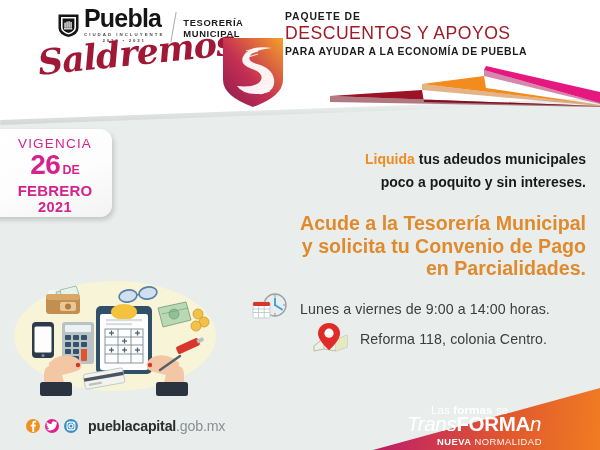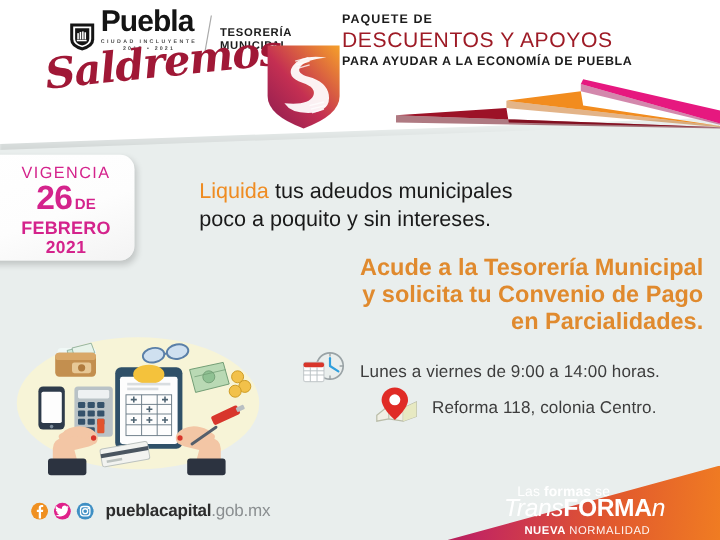--- a/index.html
+++ b/index.html
@@ -19,21 +19,21 @@
   }
   .header-shadow{
     position:absolute;left:0;top:0;width:600px;height:132px;z-index:0;
     background:linear-gradient(180deg,rgba(0,0,0,0) 80%,rgba(0,0,0,.13) 100%);
     -webkit-clip-path:polygon(0 0,600px 0,600px 103px,0 125px);
     clip-path:polygon(0 0,600px 0,600px 103px,0 125px);
     filter:blur(1px);
   }
 
   
-  .brandrow{position:absolute;left:57px;top:6px;z-index:6;display:flex;align-items:flex-end;}
+  .brandrow{position:absolute;left:57px;top:6px;z-index:6;display:flex;align-items:center;}
   .shieldmark{width:23px;height:25px;margin-right:4px;margin-top:2px;}
   .puebla-word{font-weight:bold;font-size:25px;line-height:25px;color:#141414;letter-spacing:-.8px;}
   .puebla-sub{font-size:4.4px;letter-spacing:2.0px;color:#4a4a4a;text-align:center;font-weight:bold;margin-top:1px;}
   .puebla-sub2{font-size:4.4px;letter-spacing:1.8px;color:#4a4a4a;text-align:center;font-weight:bold;margin-top:1px;}
   .divbar{width:1px;height:30px;background:#aaa;margin:4px 9px 0 9px;transform:skewX(-10deg);}
   .tesoreria{font-weight:bold;font-size:9.4px;line-height:11px;color:#1b1b1b;letter-spacing:.6px;margin-top:6px;}
 
   
   .lockup{position:absolute;left:30px;top:42px;z-index:6;width:250px;height:68px;}
   .saldremos{
@@ -68,22 +68,22 @@
   }
   .vig-inner{padding-left:16px;}
   .vig-title{font-size:13.5px;letter-spacing:1.2px;color:#d4238c;margin-top:7px;font-weight:normal;}
   .vig-day-row{margin-top:1px;line-height:25px;}
   .vig-day{font-size:28px;font-weight:bold;color:#d4238c;letter-spacing:-.5px;}
   .vig-de{font-size:12.5px;font-weight:bold;color:#d4238c;margin-left:2px;}
   .vig-month{font-size:15px;font-weight:bold;color:#d4238c;letter-spacing:.2px;line-height:16px;}
   .vig-year{font-size:14.5px;font-weight:bold;color:#d4238c;letter-spacing:.4px;line-height:16px;}
 
   
-  .copy1{position:absolute;right:14px;top:148px;width:420px;text-align:left;z-index:6;
-         font-weight:normal;font-size:18px;line-height:22.5px;color:#1a1a1a;}
+  .copy1{position:absolute;right:14px;top:148px;width:420px;text-align:right;z-index:6;
+         font-weight:bold;font-size:14px;line-height:22.5px;color:#1a1a1a;}
   .copy1 .hi{color:#ef8c22;}
   .copy2{position:absolute;right:14px;top:212px;width:420px;text-align:right;z-index:6;
          font-weight:bold;font-size:19.6px;line-height:22.5px;color:#e08a2e;}
 
   
   .inforow{position:absolute;z-index:6;display:flex;align-items:center;}
   .info-hours{left:250px;top:292px;}
   .info-addr{left:310px;top:322px;}
   .info-text{font-size:14.2px;color:#3d3d3d;margin-left:10px;letter-spacing:.1px;}
 
@@ -106,21 +106,21 @@
   .band{
     position:absolute;right:0;bottom:0;width:255px;height:62px;z-index:5;
     background:linear-gradient(95deg,#9e1453 0%,#c3275f 22%,#e0562f 62%,#f07c22 100%);
     -webkit-clip-path:polygon(28px 62px,255px 0,255px 62px,0 62px);
     clip-path:polygon(28px 62px,255px 0,255px 62px,0 62px);
   }
   .band-txt{position:absolute;right:0;bottom:0;width:255px;height:62px;z-index:6;color:#fff;}
   .bt1{position:absolute;left:86px;top:15px;font-size:11.6px;letter-spacing:.1px;}
   .bt1 b{font-weight:bold;}
   .bt1 .lt{font-weight:normal;}
-  .bt2{position:absolute;left:62px;top:25px;font-size:20.5px;letter-spacing:-.3px;line-height:22px;margin-left:13px;}
+  .bt2{position:absolute;left:62px;top:25px;font-size:20.5px;letter-spacing:-.3px;line-height:22px;}
   .bt2 .thin{font-style:italic;font-weight:normal;}
   .bt2 .thick{font-weight:bold;}
   .bt3{position:absolute;left:92px;top:48px;font-size:9.4px;letter-spacing:.5px;}
   .bt3 b{font-weight:bold;}
   .bt3 span{font-weight:normal;opacity:.95;}
 </style>
 </head>
 <body>
 
 <div id="poster">

